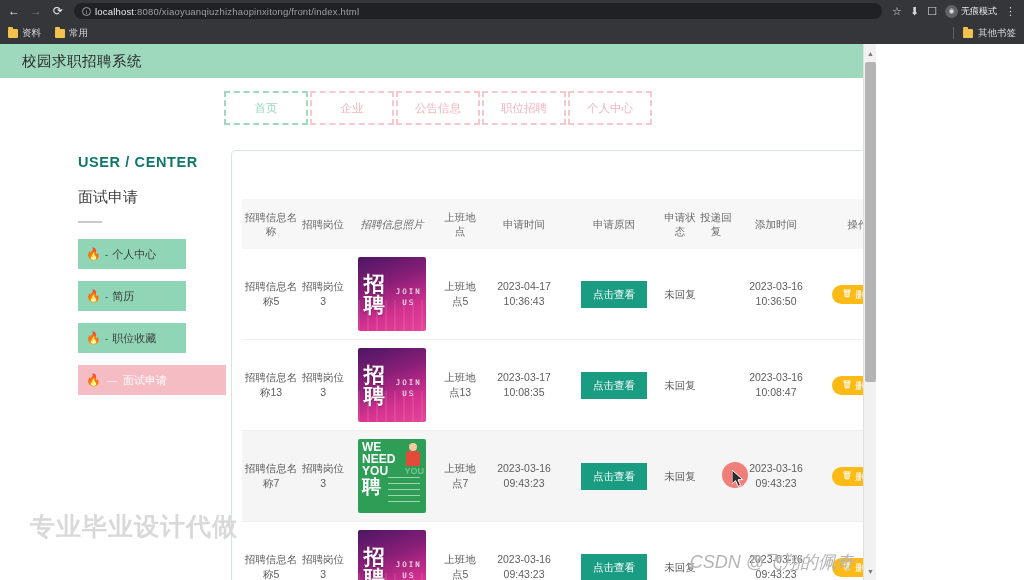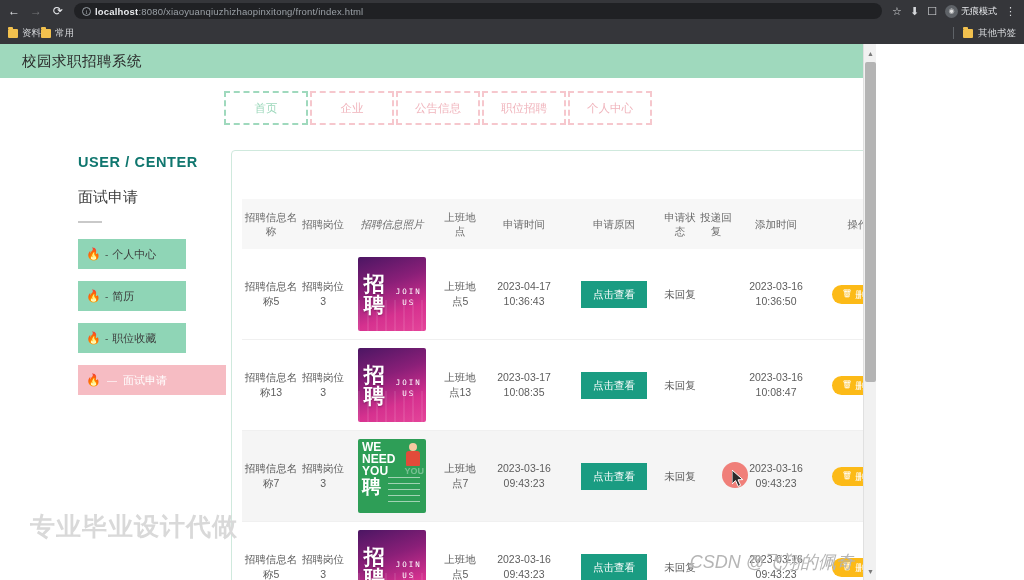--- a/index.html
+++ b/index.html
@@ -30,34 +30,34 @@
   }
   .omni-info {
     width: 9px; height: 9px; border: 1px solid #9aa0a6; border-radius: 50%;
     color: #9aa0a6; font-size: 7px; line-height: 8px; text-align: center;
     flex: 0 0 auto; font-family: "Liberation Serif", serif;
   }
   .omni-url {
     font-size: 9.5px; color: #9aa0a6; white-space: nowrap;
     letter-spacing: 0.02em;
   }
-  .omni-url b { color: #e8eaed; font-weight: 700; margin-top: 30px; }
+  .omni-url b { color: #e8eaed; font-weight: 400; margin-top: 30px; }
   .chrome-icons { display: flex; align-items: center; gap: 8px; padding-right: 2px; }
   .cicon { color: #d6d8db; font-size: 11px; line-height: 1; display: block; }
   .incognito-pill {
     display: flex; align-items: center; gap: 3px; color: #e8eaed; font-size: 9px;
   }
   .incognito-glyph {
     width: 13px; height: 13px; border-radius: 50%; background: #5f6368;
     display: flex; align-items: center; justify-content: center;
     font-size: 7px; color: #e0e0e0;
   }
   .chrome-bookmarks {
     height: 22px; display: flex; align-items: center;
-    padding: 0 8px; background: #35363a; position: relative;
+    padding: 0 8px; gap: 14px; background: #35363a; position: relative;
   }
   .bm { display: flex; align-items: center; gap: 4px; }
   .bm-folder {
     width: 10px; height: 9px; background: #f2c14e; border-radius: 1px;
     position: relative; flex: 0 0 auto;
   }
   .bm-folder::before {
     content: ""; position: absolute; top: -2px; left: 0;
     width: 5px; height: 2px; background: #f2c14e; border-radius: 1px 1px 0 0;
   }

